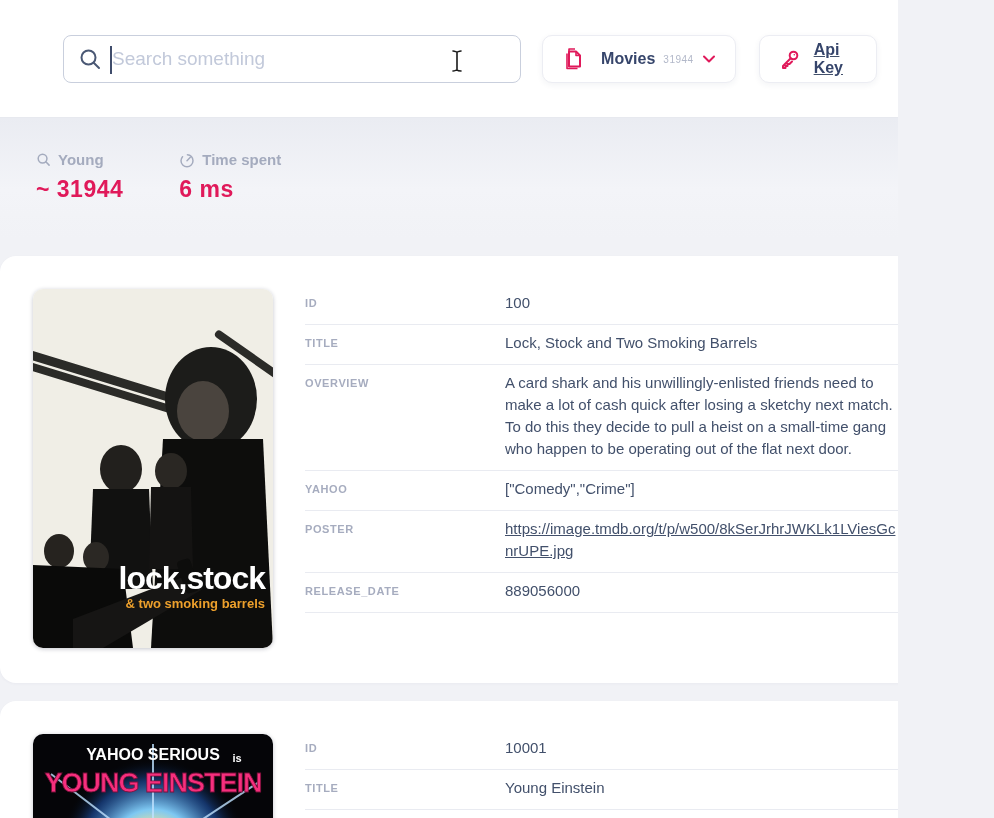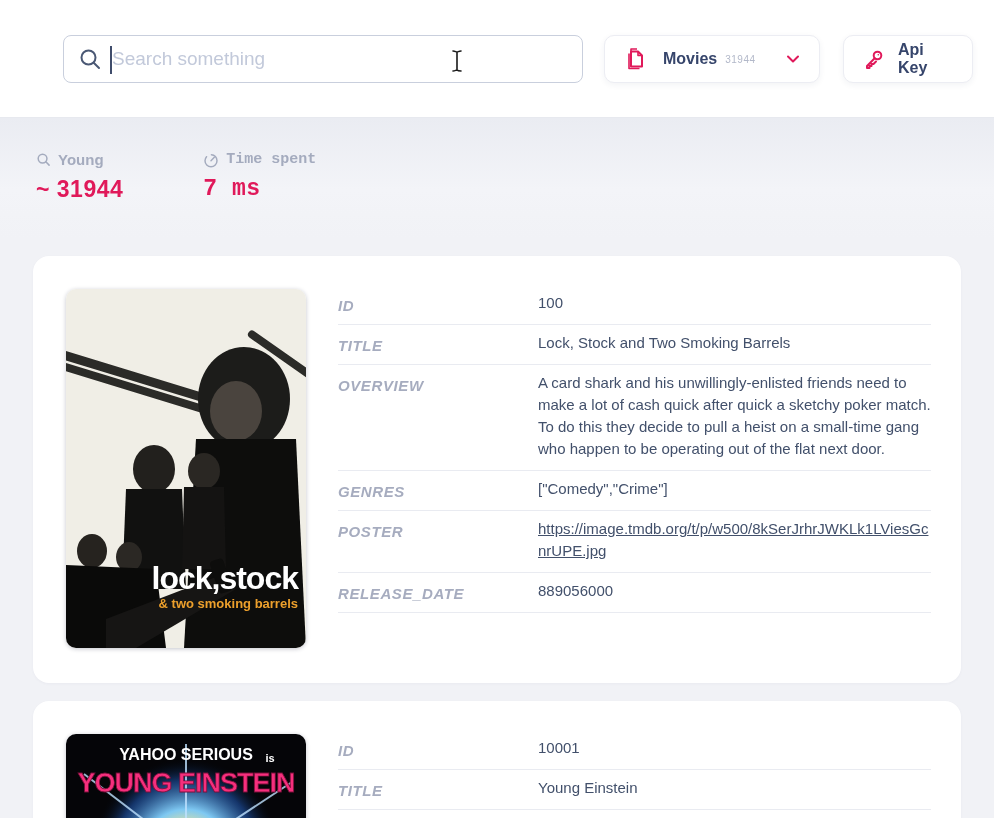--- a/index.html
+++ b/index.html
@@ -4,21 +4,21 @@
 <style>
   * { margin:0; padding:0; box-sizing:border-box; }
   html,body { width:994px; height:818px; }
   body {
     font-family:"Liberation Sans", sans-serif;
     background:#f1f2f6;
     color:#42506b;
     overflow:hidden;
     position:relative;
   }
-  .page { width:994px; height:818px; overflow:hidden; position:relative; }
+  .page { width:898px; height:818px; overflow:hidden; position:relative; }
 
   
   .header {
     background:#ffffff;
     height:118px;
     display:flex;
     align-items:flex-start;
     padding:35px 21px 0 63px;
     border-bottom:1px solid #e7e9ef;
   }
@@ -51,21 +51,21 @@
     height:48px;
     display:flex; align-items:center;
     box-shadow:0 2px 6px rgba(40,50,90,.06);
     cursor:pointer;
   }
   .index-btn { width:216px; margin-left:21px; padding:0 18px; }
   .index-btn .docs-ic { display:flex; margin-right:16px; }
   .index-label { font-size:16px; font-weight:bold; color:#36456b;text-align:right; }
   .index-count { font-size:10px; color:#b2b8c9; margin-left:8px; letter-spacing:.5px; }
   .index-btn .chev { margin-left:auto; display:flex; }
-  .apikey-btn { width:130px; margin-left:23px; padding:0 18px; justify-content:center; }
+  .apikey-btn { width:130px; margin-left:23px; padding:0 18px; justify-content:center;text-decoration:underline; }
   .apikey-btn .key-ic { display:flex; margin-right:12px; }
   .apikey-label { font-size:16px; font-weight:bold; color:#36456b; }
 
   
   .stats {
     background:linear-gradient(180deg,#eaecf2 0%, #f3f4f8 60%, #f1f2f6 100%);
     padding:33px 0 0 36px;
     display:flex; gap:56px;
     height:120px;
   }
@@ -95,22 +95,22 @@
     align-self:flex-start;
     box-shadow:0 1px 4px rgba(20,25,50,.25);
   }
   .fields { flex:1; margin-left:32px; margin-top:-4px; }
   .frow {
     display:grid; grid-template-columns:200px 1fr;
     padding:7px 0 10px 0;
     border-bottom:1px solid #e9ebf1;
   }
   .flabel {
-    font-size:15px; color:#a6acbf; letter-spacing:.6px;
-    padding-top:5px; font-weight:bold;font-style:italic;
+    font-size:11px; color:#a6acbf; letter-spacing:.6px;
+    padding-top:5px; font-weight:bold;
   }
   .fvalue { font-size:15px; color:#42506b; line-height:22px; }
   .fvalue a { color:#42506b; text-decoration:underline; word-break:break-all; }
 
   .cursor-ibeam { position:absolute; left:450px; top:49px; pointer-events:none; }
 </style>
 </head>
 <body>
 
 <div class="page">
@@ -163,31 +163,31 @@
         <span style="display:flex;">
           <svg width="15" height="15" viewBox="0 0 24 24" fill="none" stroke="#a4abbe" stroke-width="2.4" stroke-linecap="round">
             <circle cx="10.5" cy="10.5" r="7"></circle>
               <line x1="15.7" y1="15.7" x2="21" y2="21"></line>
           </svg>
         </span>
         <span>Young</span>
       </div>
       <div class="val">~ 31944</div>
     </div>
-    <div class="stat" style="margin-left:24px;font-family:Liberation Mono, monospace;">
+    <div class="stat" style="">
       <div class="lbl">
         <span style="display:flex;">
           <svg width="16" height="16" viewBox="0 0 24 24" fill="none" stroke="#a4abbe" stroke-width="2.2" stroke-linecap="round">
             <circle cx="12" cy="13" r="9" stroke-dasharray="40 8" stroke-dashoffset="54"></circle>
             <line x1="12" y1="13" x2="17" y2="8"></line>
           </svg>
         </span>
         <span>Time spent</span>
       </div>
-      <div class="val">7 ms</div>
+      <div class="val">6 ms</div>
     </div>
   </div>
 
   <div class="results">
 
     <div class="card card-1">
       <div class="poster" style="height:359px;">
         <svg width="240" height="359" viewBox="0 0 240 359">
           <rect width="240" height="359" fill="#f0eee6"></rect>
 
@@ -224,24 +224,24 @@
         <div class="frow">
           <div class="flabel">ID</div>
           <div class="fvalue">100</div>
         </div>
         <div class="frow">
           <div class="flabel">TITLE</div>
           <div class="fvalue">Lock, Stock and Two Smoking Barrels</div>
         </div>
         <div class="frow">
           <div class="flabel">OVERVIEW</div>
-          <div class="fvalue">A card shark and his unwillingly-enlisted friends need to make a lot of cash quick after quick a sketchy poker match. To do this they decide to pull a heist on a small-time gang who happen to be operating out of the flat next door.</div>
-        </div>
-        <div class="frow">
-          <div class="flabel">GENRES</div>
+          <div class="fvalue">A card shark and his unwillingly-enlisted friends need to make a lot of cash quick after losing a sketchy next match. To do this they decide to pull a heist on a small-time gang who happen to be operating out of the flat next door.</div>
+        </div>
+        <div class="frow">
+          <div class="flabel">YAHOO</div>
           <div class="fvalue">["Comedy","Crime"]</div>
         </div>
         <div class="frow">
           <div class="flabel">POSTER</div>
           <div class="fvalue">
             <a href="#">https://image.tmdb.org/t/p/w500/8kSerJrhrJWKLk1LViesGcnrUPE.jpg</a>
           </div>
         </div>
         <div class="frow">
           <div class="flabel">RELEASE_DATE</div>

